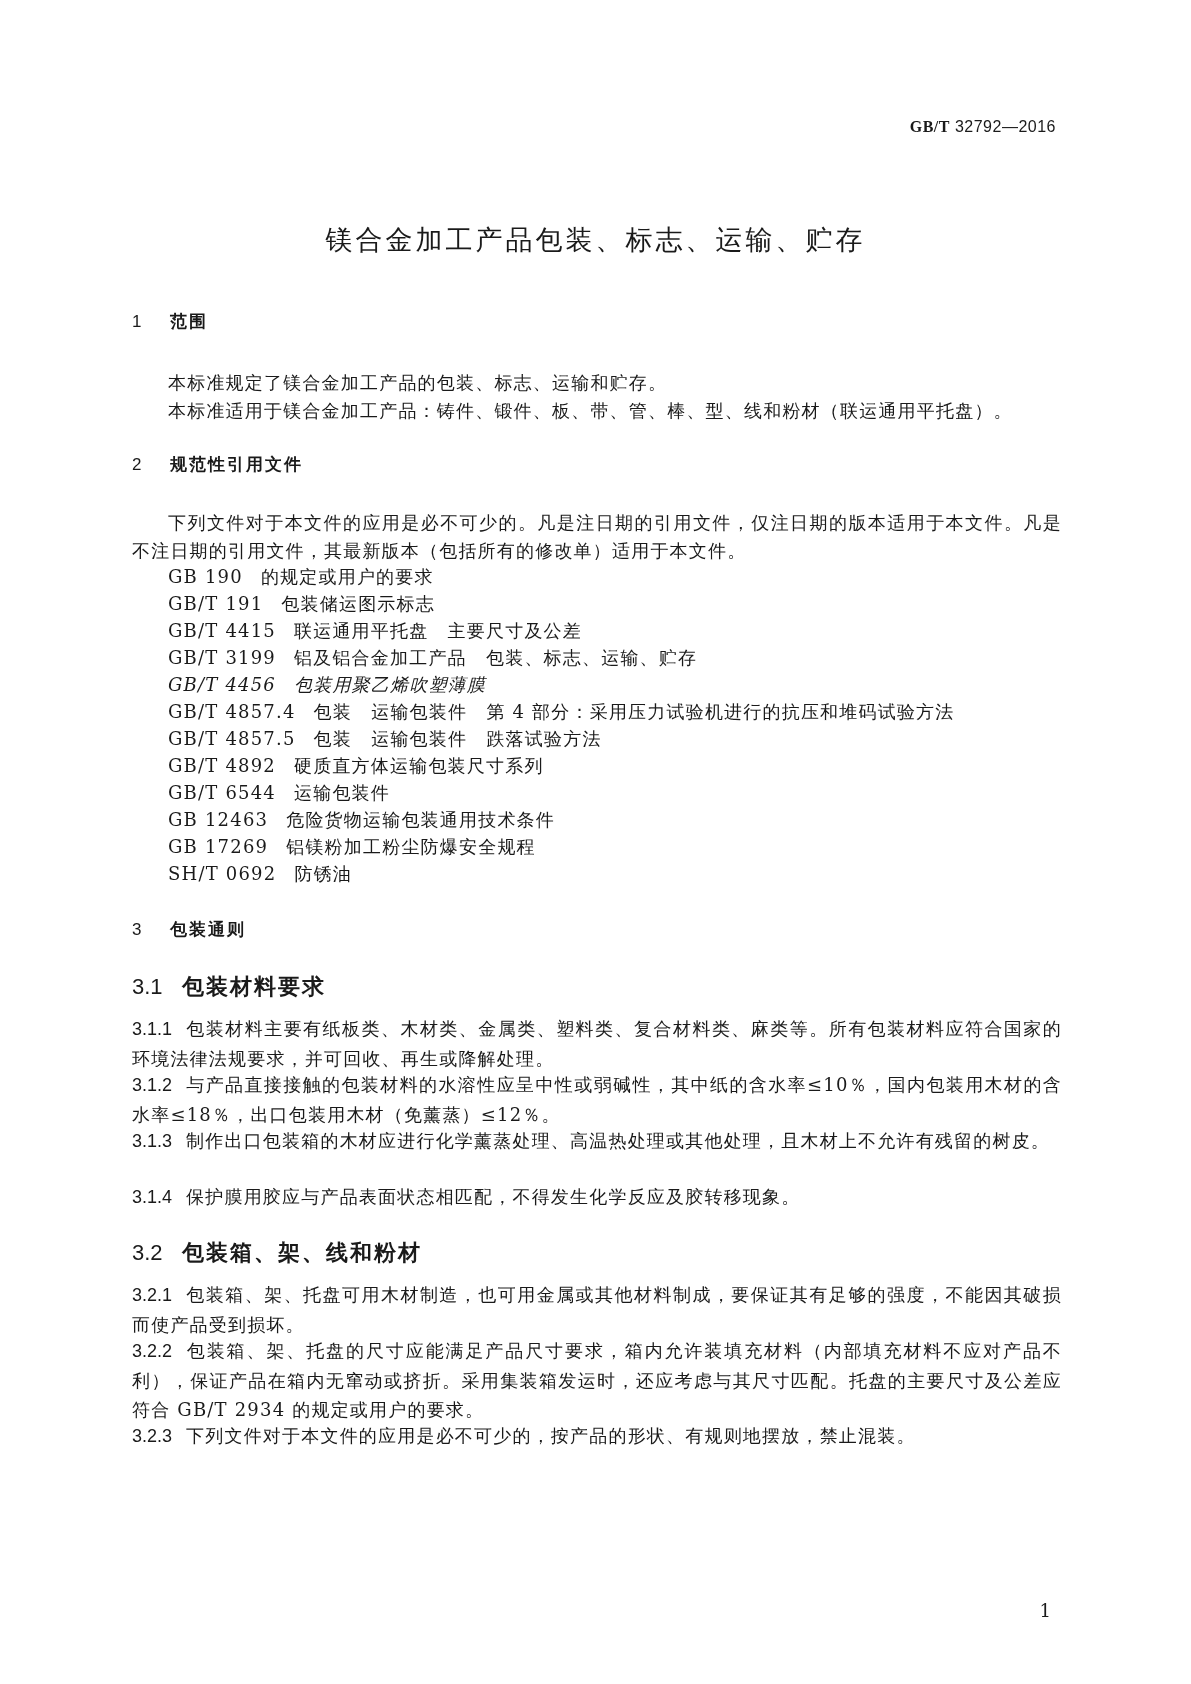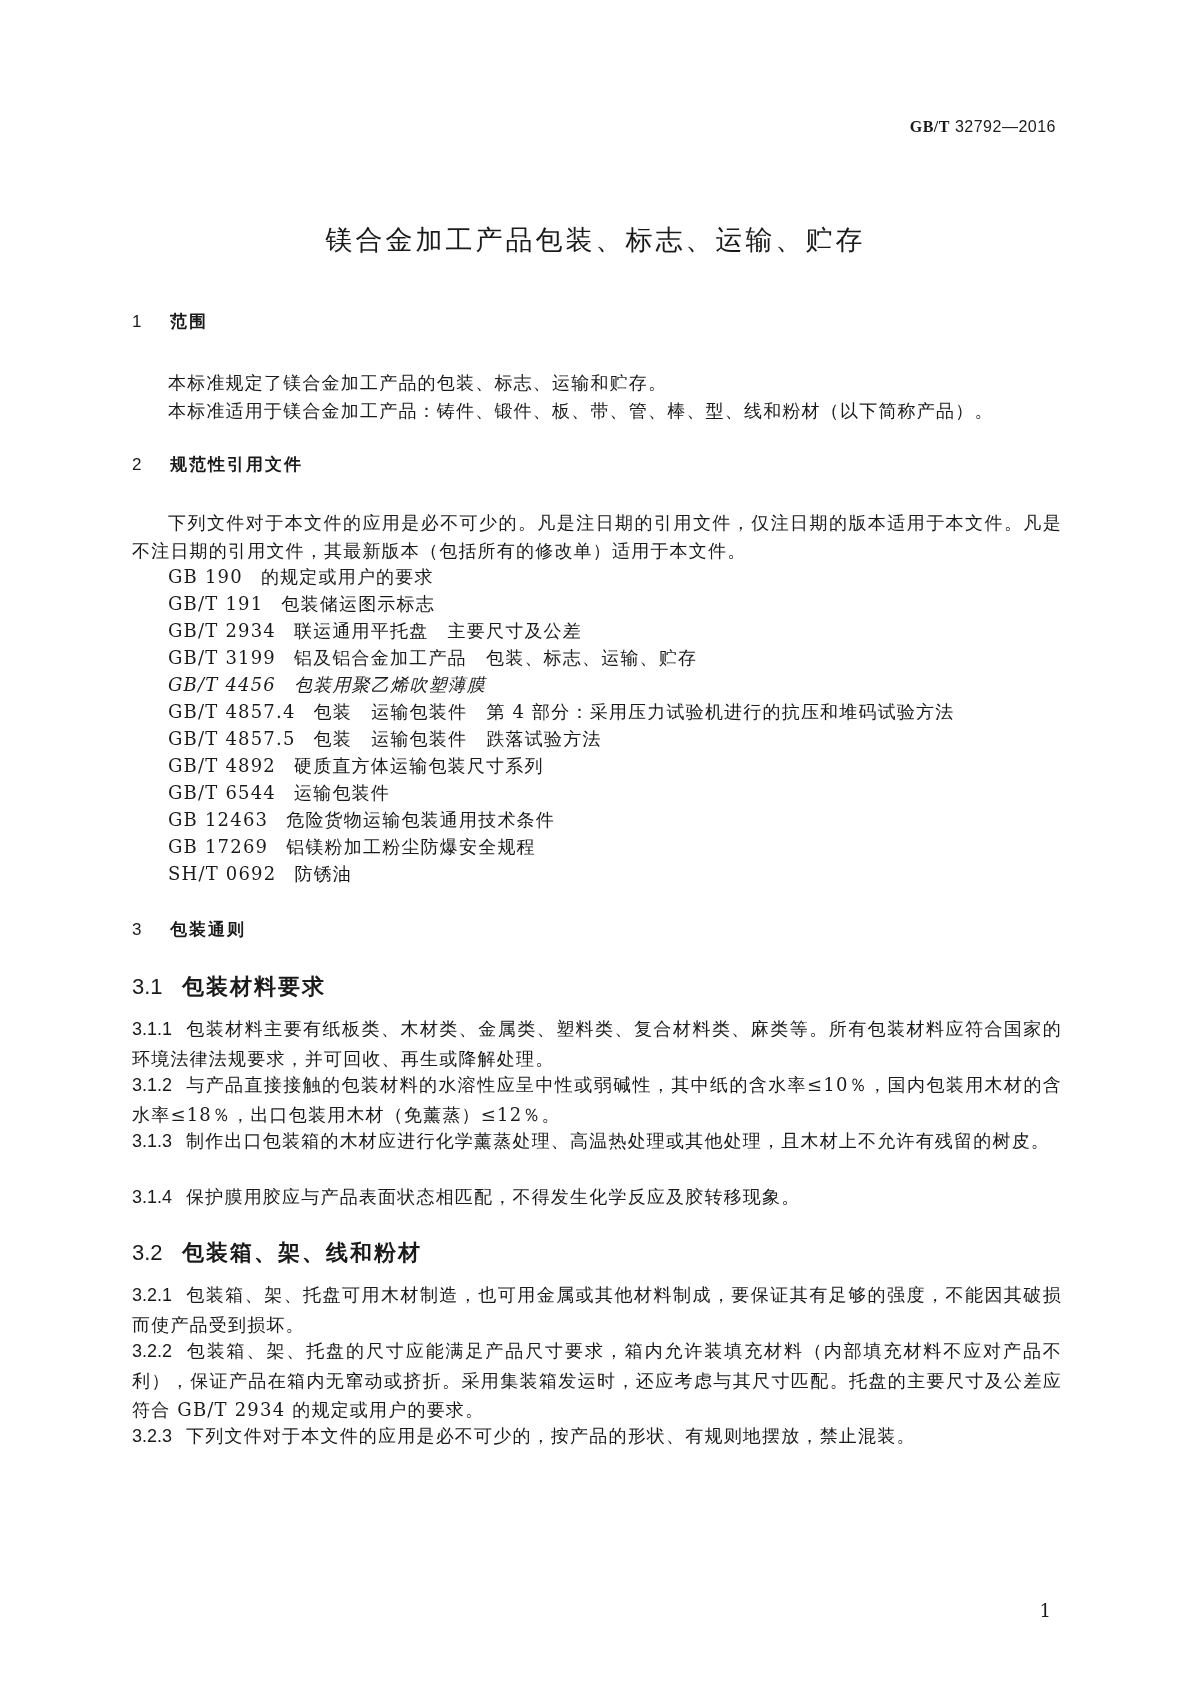--- a/index.html
+++ b/index.html
@@ -50,30 +50,30 @@
   <b>GB/T</b>
   <span>32792—2016</span>
 </div>
 
 <div class="abs title">镁合金加工产品包装、标志、运输、贮存</div>
 
 <div class="abs h1" style="top:310px;">
   <span class="num">1</span><span>范围</span>
 </div>
 <div class="abs para indent" style="top:368px;">本标准规定了镁合金加工产品的包装、标志、运输和贮存。</div>
-<div class="abs para indent" style="top:396px;">本标准适用于镁合金加工产品：铸件、锻件、板、带、管、棒、型、线和粉材（以下简称产品）。</div>
+<div class="abs para indent" style="top:396px;">本标准适用于镁合金加工产品：铸件、锻件、板、带、管、棒、型、线和粉材（联运通用平托盘）。</div>
 
 <div class="abs h1" style="top:453px;">
   <span class="num">2</span><span>规范性引用文件</span>
 </div>
 <div class="abs para indent" style="top:509px; line-height:28px;">下列文件对于本文件的应用是必不可少的。凡是注日期的引用文件，仅注日期的版本适用于本文件。凡是不注日期的引用文件，其最新版本（包括所有的修改单）适用于本文件。</div>
 
 <div class="abs ref" style="top:563px;"><span class="code">GB 190</span><span>的规定或用户的要求</span></div>
 <div class="abs ref" style="top:590px;"><span class="code">GB/T 191</span><span>包装储运图示标志</span></div>
-<div class="abs ref" style="top:617px;"><span class="code">GB/T 2934</span><span>联运通用平托盘　主要尺寸及公差</span></div>
+<div class="abs ref" style="top:617px;"><span class="code">GB/T 4415</span><span>联运通用平托盘　主要尺寸及公差</span></div>
 <div class="abs ref" style="top:644px;"><span class="code">GB/T 3199</span><span>铝及铝合金加工产品　包装、标志、运输、贮存</span></div>
 <div class="abs ref" style="top:671px;font-style:italic;"><span class="code">GB/T 4456</span><span>包装用聚乙烯吹塑薄膜</span></div>
 <div class="abs ref" style="top:698px;"><span class="code">GB/T 4857.4</span><span>包装　运输包装件　第 4 部分：采用压力试验机进行的抗压和堆码试验方法</span></div>
 <div class="abs ref" style="top:725px;"><span class="code">GB/T 4857.5</span><span>包装　运输包装件　跌落试验方法</span></div>
 <div class="abs ref" style="top:752px;"><span class="code">GB/T 4892</span><span>硬质直方体运输包装尺寸系列</span></div>
 <div class="abs ref" style="top:779px;"><span class="code">GB/T 6544</span><span>运输包装件</span></div>
 <div class="abs ref" style="top:806px;"><span class="code">GB 12463</span><span>危险货物运输包装通用技术条件</span></div>
 <div class="abs ref" style="top:833px;"><span class="code">GB 17269</span><span>铝镁粉加工粉尘防爆安全规程</span></div>
 <div class="abs ref" style="top:860px;"><span class="code">SH/T 0692</span><span>防锈油</span></div>
 

